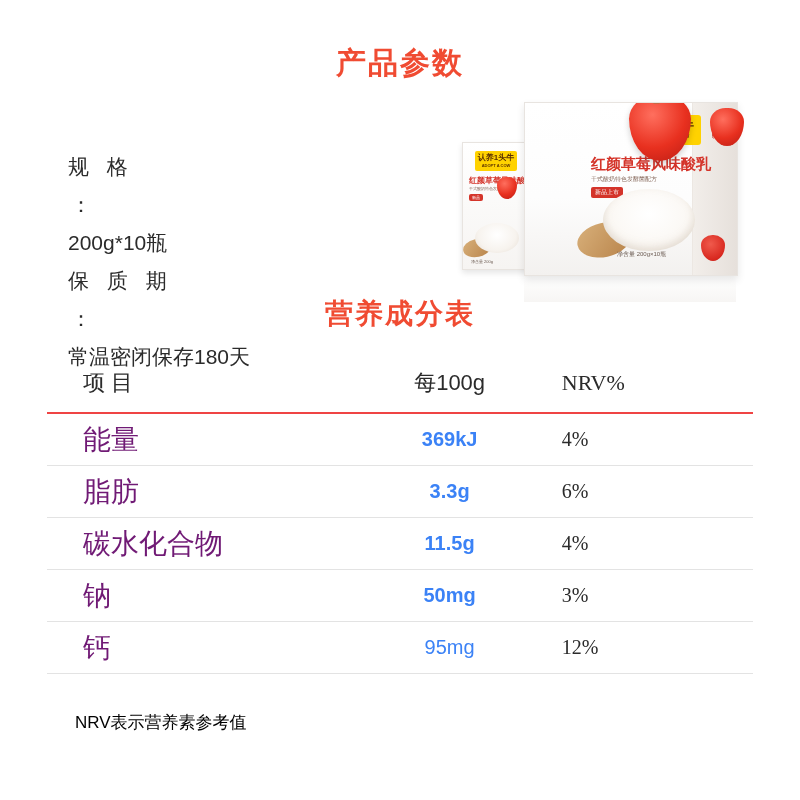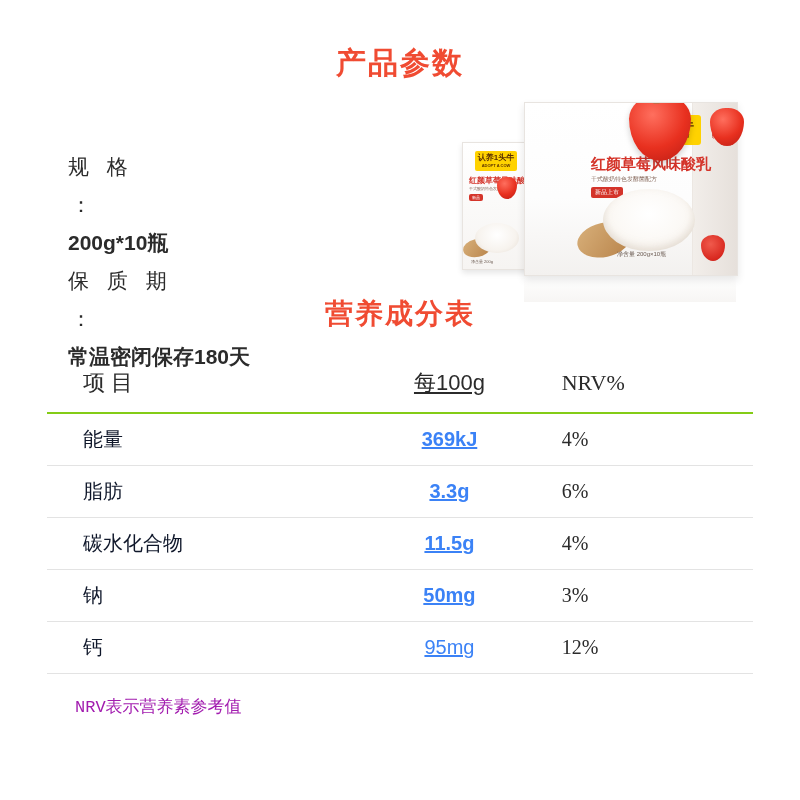--- a/index.html
+++ b/index.html
@@ -60,21 +60,20 @@
     width: 104px;
     letter-spacing: 6px;
   }
   .spec-colon {
     display: inline-block;
     width: 26px;
     text-align: center;
   }
   .spec-value {
     letter-spacing: 0px;
-    font-weight: bold;
   }
 
   
   .product-image {
     position: absolute;
     left: 462px;
     top: 80px;
     width: 300px;
     height: 215px;
   }
@@ -346,41 +345,40 @@
     height: 51px;
     vertical-align: middle;
   }
   table.nutrition thead th {
     font-weight: normal;
     font-size: 22px;
     color: #2b2b2b;
     height: 58px;
   }
   table.nutrition thead tr {
-    border-bottom: 2px solid #84cc16;
+    border-bottom: 2px solid #ef4444;
   }
   table.nutrition tbody tr {
     border-bottom: 1px solid #e3e3e3;
   }
   .col-item   { width: 270px; text-align: left;  padding-left: 36px !important; }
-  .col-per100 { width: 236px; text-align: center; text-decoration: underline; }
+  .col-per100 { width: 236px; text-align: center; }
   .col-nrv    { width: 200px; text-align: left; font-family: Liberation Serif, serif; }
-  tbody .col-item   { font-size: 20px; color: #0f172a; }
+  tbody .col-item   { font-size: 28px; color: #701a75; }
   tbody .col-per100 { font-size: 20px; font-weight: bold; color: #3b82f6; }
   tbody .col-nrv    { font-size: 20px; color: #2b2b2b; }
   tbody tr.last-row .col-per100 { font-weight: normal; }
   .table-note {
     width: 706px;
-    margin: 0 auto;
+    margin: 16px auto;
     padding-top: 21px;
     font-size: 17px;
-    color: #a21caf;
+    color: #000000;
     padding-left: 28px;
     box-sizing: border-box;
-    font-family: Liberation Mono, monospace;
   }
 </style>
 </head>
 <body>
 
 <div class="page">
 
   <div class="section-title" id="product-params-title">产品参数</div>
 
   <div class="spec-block">

